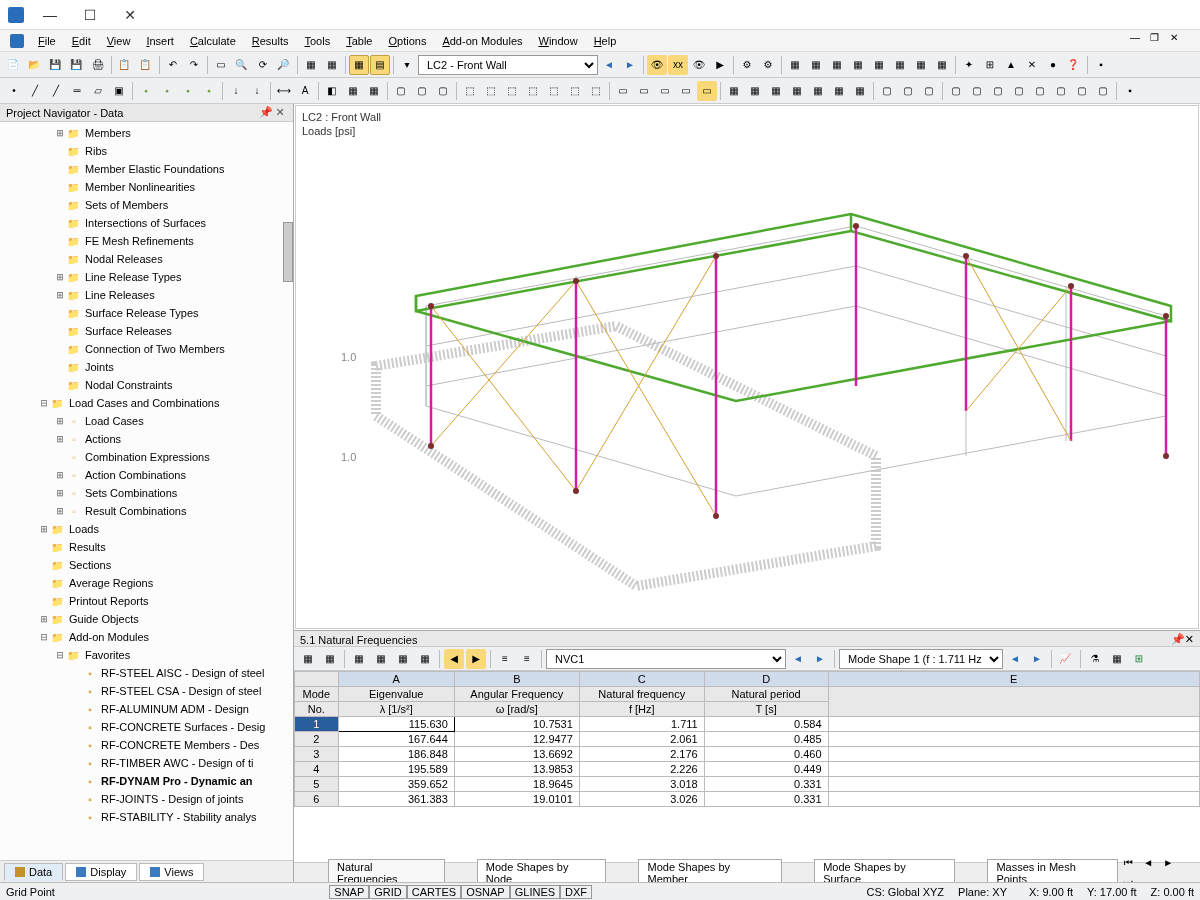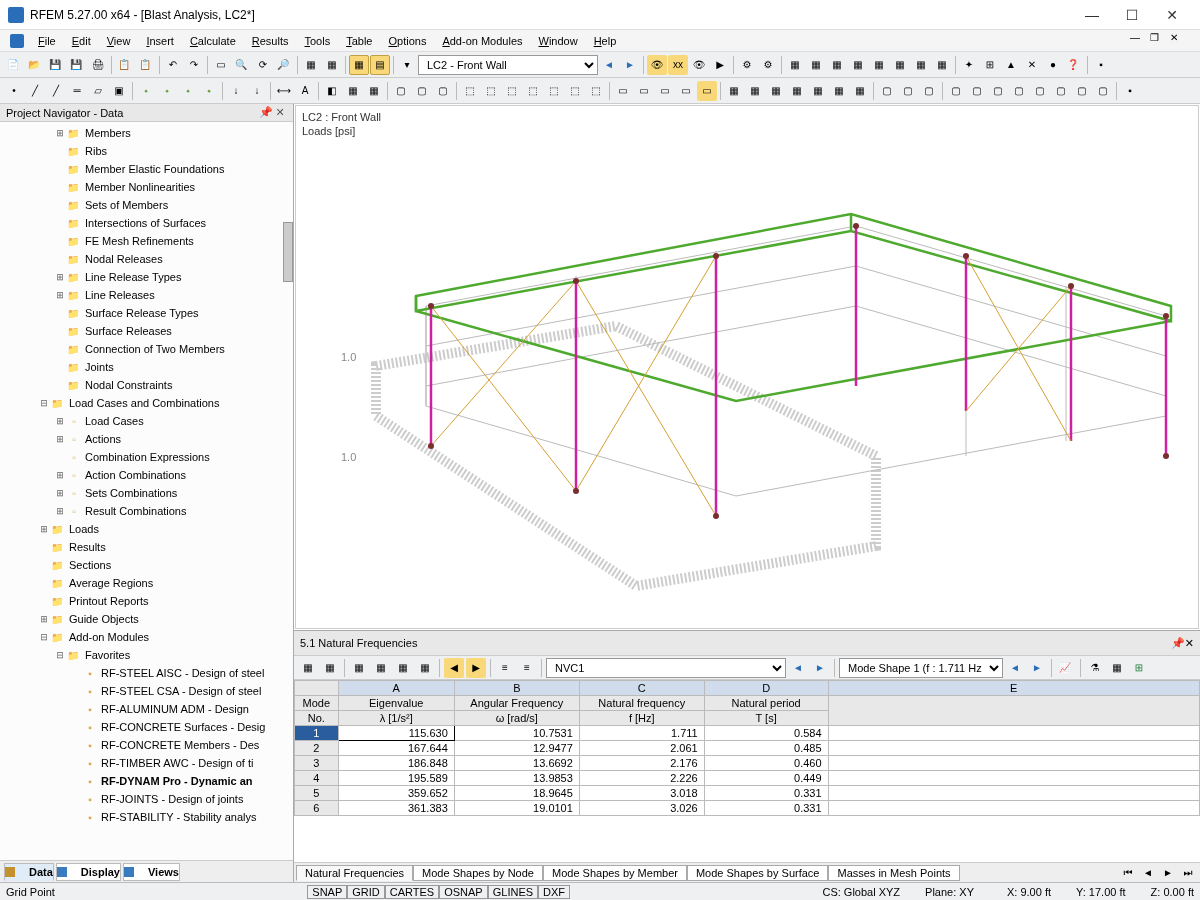--- a/index.html
+++ b/index.html
@@ -21,54 +21,53 @@
 .nav-header { height: 18px; background: #e8e8e8; border-bottom: 1px solid #ccc; display: flex; align-items: center; padding: 0 6px; font-size: 11px; }
 .nav-header .sp { flex:1; }
 .nav-header .hbtn { width: 14px; text-align: center; cursor: pointer; color: #555; }
 .tree { flex: 1; overflow: auto; padding: 2px 0; }
 .tree-item { display: flex; align-items: center; height: 18px; padding-left: 6px; cursor: pointer; white-space: nowrap; }
 .tree-item.bold { font-weight: bold; }
 .tree-item .exp { width: 12px; text-align: center; color: #666; font-size: 9px; }
 .tree-item .ico { width: 16px; height: 14px; display: inline-flex; align-items: center; justify-content: center; margin-right: 3px; font-size: 10px; }
 .folder { color: #d9a94a; }
 .nav-tabs { height: 22px; background: #eee; border-top: 1px solid #ccc; display: flex; align-items: center; padding: 0 4px; gap: 2px; }
-.nav-tab { padding: 2px 0; border: 1px solid #bbb; background: #fff; cursor: pointer; font-size: 11px; display:flex; align-items:center; gap:14px;font-weight:bold; }
+.nav-tab { padding: 2px 10px; border: 1px solid #bbb; background: #fff; cursor: pointer; font-size: 11px; display:flex; align-items:center; gap:4px; }
 .nav-tab.active { background: #e0ecf8; border-bottom-color: #e0ecf8; }
 .nav-tab .ti { width:10px; height:10px; display:inline-block; }
 .right { flex: 1; display: flex; flex-direction: column; background: #fff; }
 .viewport { flex: 1; position: relative; background: #fff; border: 1px solid #ccc; margin: 1px; overflow: hidden; }
 .viewport .vp-label { position: absolute; top: 4px; left: 6px; font-size: 11px; color: #333; line-height: 14px; }
 .model-svg { position: absolute; top: 50px; left: 20px; }
 .panel { height: 252px; display: flex; flex-direction: column; border-top: 1px solid #aaa; }
-.panel-header { height: 25px; background: #e8e8e8; border-bottom: 1px solid #ccc; display: flex; align-items: center; padding: 0 6px; font-size: 11px; }
+.panel-header { height: 16px; background: #e8e8e8; border-bottom: 1px solid #ccc; display: flex; align-items: flex-end; padding: 0 6px; font-size: 11px; }
 .panel-header .sp { flex:1; }
 .panel-toolbar { height: 24px; background: #eef0f2; display: flex; align-items: center; padding: 2px 4px; border-bottom: 1px solid #ccc; gap: 2px; }
 .panel-body { flex: 1; overflow: auto; background: #fff; }
 table.data { border-collapse: collapse; width: 100%; }
 table.data th, table.data td { border: 1px solid #bbb; padding: 1px 6px; font-size: 11px; height: 15px; }
 table.data th { background: #e8e8e8; font-weight: normal; text-align: center; }
 table.data td { text-align: right; background: #fff; }
 table.data td.rowhdr { background: #e8e8e8; text-align: center; }
 table.data tr.sel td.rowhdr { background: #2a5d9e; color: #fff; }
 table.data tr.sel td.cell-a { background: #fff; border: 1px solid #000; }
 table.data .colhdr { background: #d0dcec; }
 .panel-tabs { height: 20px; background: #eee; border-top: 1px solid #ccc; display: flex; align-items: center; padding: 0 2px; gap: 0; }
-.panel-tab { padding: 1px 8px; border: 1px solid #aaa; background: #fff; cursor: pointer; font-size: 11px; }
+.panel-tab { padding: 1px 8px; border: 1px solid #aaa; background: #fff; cursor: pointer; font-size: 11px; margin-left: 32px; }
 .panel-tab.active { background: #f8f8f8; border-bottom-color: #f8f8f8; }
-.statusbar { height: 18px; background: #eef0f2; border-top: 1px solid #bbb; display: flex; align-items: center; font-size: 11px; padding: 0 6px; gap: 13px; }
+.statusbar { height: 18px; background: #eef0f2; border-top: 1px solid #bbb; display: flex; align-items: center; font-size: 11px; padding: 0 6px; gap: 2px; }
 .status-sect { border: 1px solid #999; padding: 0 4px; height: 14px; line-height: 12px; }
 .statusbar .sp { flex: 1; }
 .scroll-handle { position:absolute; right:0; top:100px; width:10px; height:60px; background:#ccc; border:1px solid #999; }
 </style>
 </head>
 <body>
 
 <div class="titlebar">
   <span class="app-icon"></span>
-  <span class="title">RFEM 5.27.00 x64 - [Blast Analysis, LC2*]</span>
   <span class="win-btn">—</span>
   <span class="win-btn">☐</span>
   <span class="win-btn">✕</span>
 </div>
 
 <div class="menubar">
   <span class="app-icon" style="width:14px;height:14px;background:#2a6db8;border-radius:2px;margin-right:6px"></span>
   <span id="menus"><span class="menu-item"><u>F</u>ile</span><span class="menu-item"><u>E</u>dit</span><span class="menu-item"><u>V</u>iew</span><span class="menu-item"><u>I</u>nsert</span><span class="menu-item"><u>C</u>alculate</span><span class="menu-item"><u>R</u>esults</span><span class="menu-item"><u>T</u>ools</span><span class="menu-item"><u>T</u>able</span><span class="menu-item"><u>O</u>ptions</span><span class="menu-item"><u>A</u>dd-on Modules</span><span class="menu-item"><u>W</u>indow</span><span class="menu-item"><u>H</u>elp</span></span>
   <span class="spacer"></span>
   <span class="win-btn" style="width:20px;height:18px;font-size:10px">—</span>

